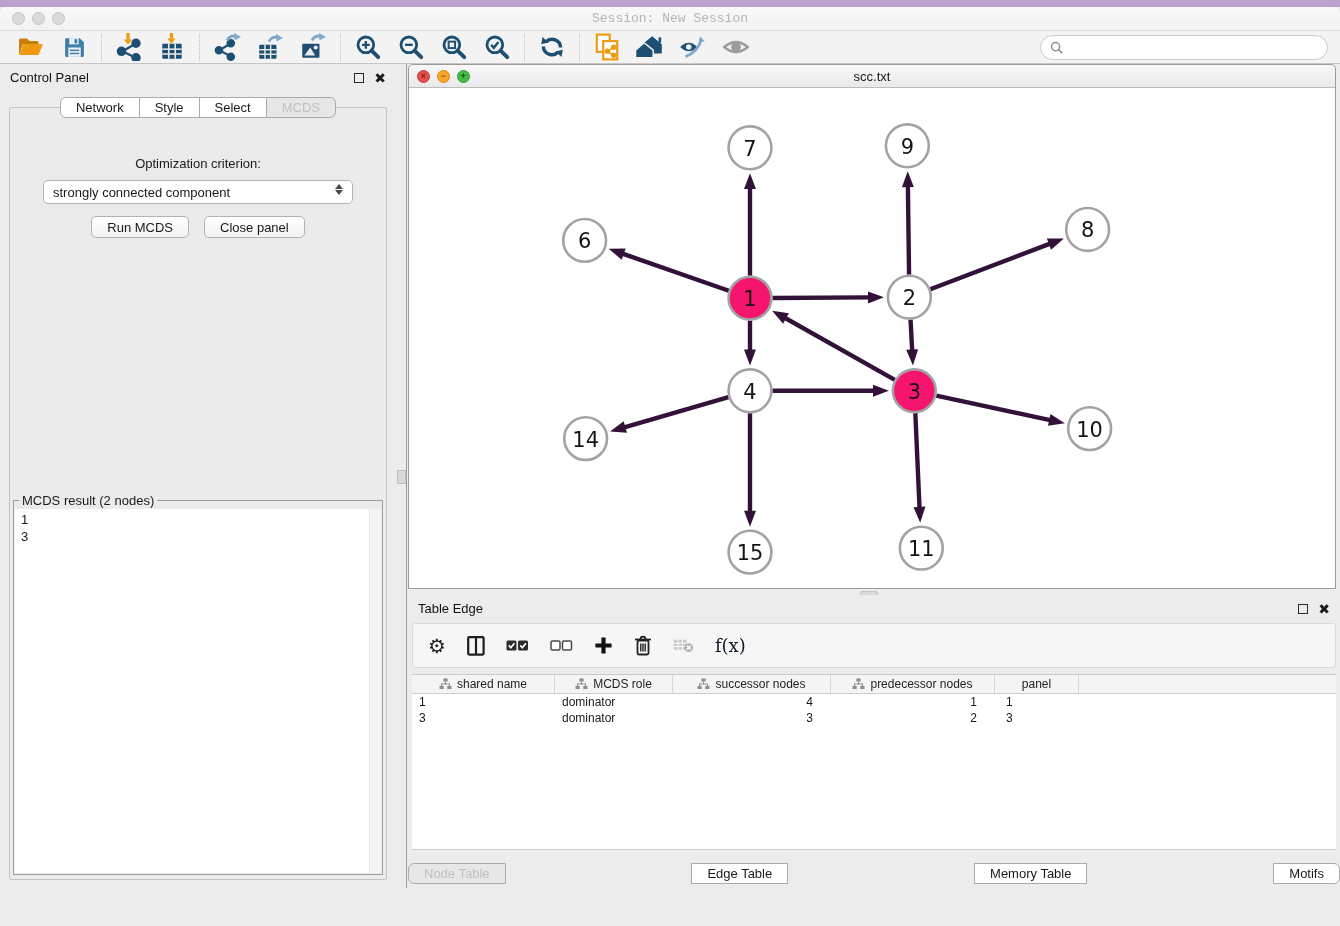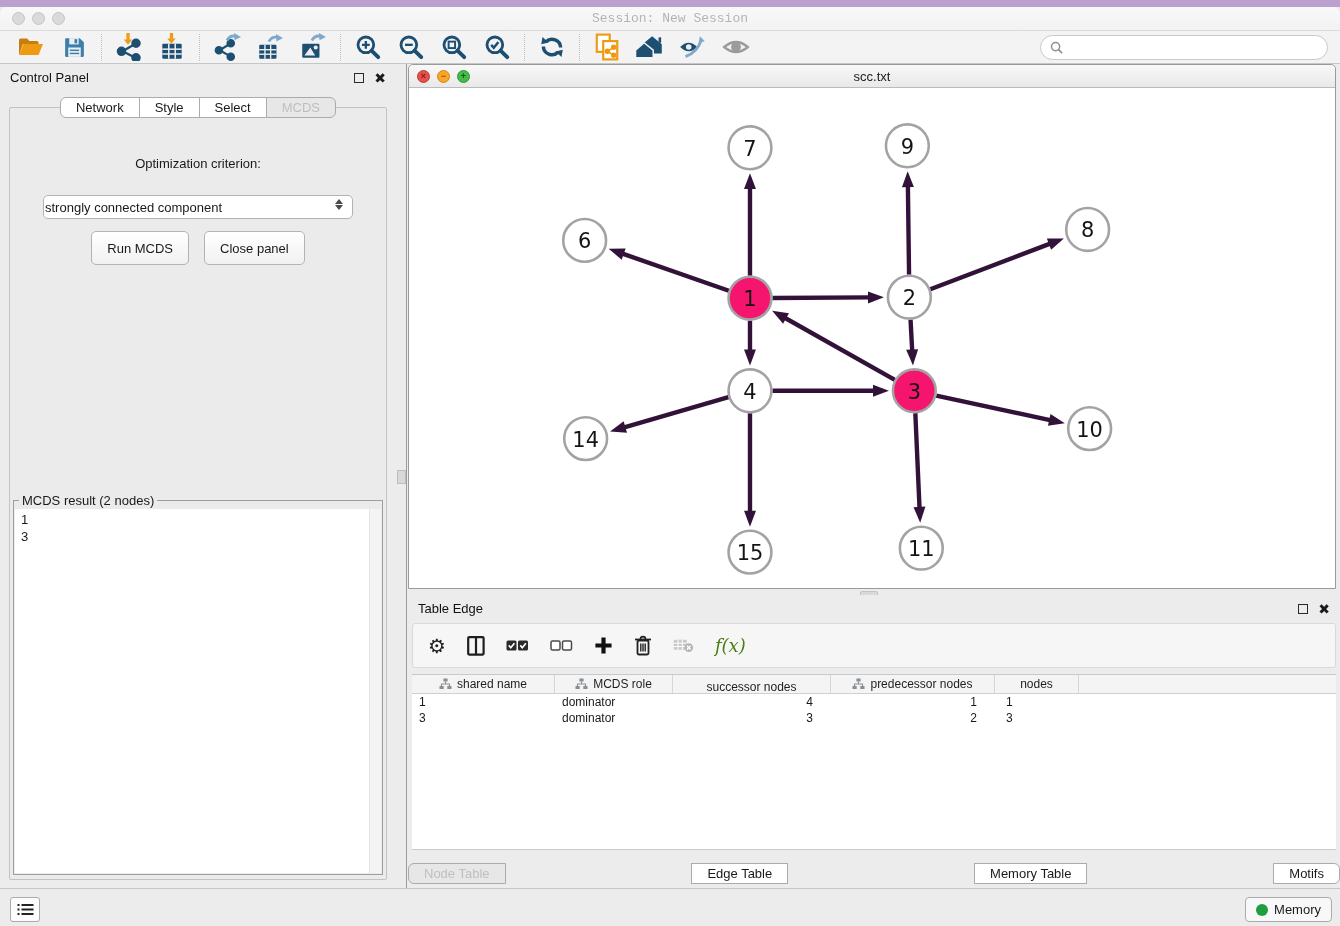--- a/index.html
+++ b/index.html
@@ -33,28 +33,28 @@
   .close-x{font-size:14px;font-weight:bold;color:#1a1a1a;line-height:10px;cursor:pointer;}
   .cp-tabs{position:absolute;top:33px;left:0;right:0;display:flex;justify-content:center;z-index:3;}
   .tab-btn{height:21px;padding:0 15px;background:#fff;border:1px solid #ABABAB;font-size:13px;
            display:flex;align-items:center;margin-left:-1px;cursor:pointer;white-space:nowrap;}
   .tab-btn:first-child{border-radius:6px 0 0 6px;margin-left:0;}
   .tab-btn:last-child{border-radius:0 6px 6px 0;}
   .tab-btn.selected{background:#E7E7E7;color:#BFBFBF;}
   .cp-body{position:absolute;top:43px;left:9px;right:9px;bottom:8px;border:1px solid #C3C3C3;
            border-radius:2px;background:#EBEBEB;z-index:1;}
   .opt-label{margin-top:48px;text-align:center;font-size:13px;}
-  .cp-dropdown{margin:24px auto 0;width:310px;height:24px;background:#fff;border:1px solid #B3B3B3;border-radius:5px;
-               display:flex;align-items:center;padding:0 1px;font-size:13px;position:relative;cursor:pointer;}
+  .cp-dropdown{margin:9px auto 0;width:310px;height:24px;background:#fff;border:1px solid #B3B3B3;border-radius:5px;
+               display:flex;align-items:center;padding:0 9px;font-size:13px;position:relative;cursor:pointer;}
   .spinner{position:absolute;right:9px;top:3px;display:flex;flex-direction:column;gap:1px;}
   .spinner i{display:block;width:0;height:0;border-left:4px solid transparent;border-right:4px solid transparent;}
   .spin-up{border-bottom:5px solid #4A4A4A;}
   .spin-down{border-top:5px solid #4A4A4A;}
   .btn-row{display:flex;justify-content:center;gap:15px;margin-top:12px;}
-  .cp-btn{height:22px;padding:16px 15px;font-size:13px;background:linear-gradient(#FFFFFF,#F1F1F1);
+  .cp-btn{height:22px;padding:4px 15px;font-size:13px;background:linear-gradient(#FFFFFF,#F1F1F1);
           border:1px solid #B3B3B3;border-radius:5px;display:flex;align-items:center;cursor:pointer;}
   .result-fieldset{position:absolute;top:385px;left:3px;right:3px;bottom:4px;border:1px solid #9E9E9E;
                    background:#EBEBEB;padding:1px;}
   .result-fieldset legend{font-size:13px;padding:0 3px;margin-left:4px;}
   .result-white{position:relative;width:100%;height:100%;background:#fff;font-size:13px;padding:2px 6px;line-height:17px;}
   .result-scroll{position:absolute;top:0;bottom:0;right:0;width:12px;background:#F4F4F4;border-left:1px solid #E4E4E4;}
 
   
   .v-split{position:absolute;top:64px;left:396px;width:11px;bottom:38px;background:#ECECEC;border-right:1px solid #9C9C9C;}
   .v-grip{position:absolute;top:406px;left:1px;width:9px;height:14px;background:#D8D8D8;border:1px solid #BEBEBE;cursor:col-resize;}
@@ -76,29 +76,29 @@
   .net-canvas svg{position:absolute;inset:0;width:100%;height:100%;}
   .h-grip{position:absolute;top:527px;left:452px;width:18px;height:7px;background:#D9D9D9;
           border:1px solid #C4C4C4;border-radius:2px;cursor:row-resize;}
 
   
   .table-panel{position:absolute;top:531px;left:0;right:0;bottom:0;background:#ECECEC;}
   .tp-toolbar{margin:1px 4px 0 4px;height:45px;background:#F6F6F6;border:1px solid #D9D9D9;border-radius:3px;
               display:flex;align-items:center;gap:21px;padding:0 15px;}
   .tp-tool{display:flex;align-items:center;justify-content:center;cursor:pointer;}
   .gear-glyph{font-family:"DejaVu Sans",sans-serif;font-size:20px;color:#1e1e1e;line-height:1;}
-  .fx-glyph{font-family:"DejaVu Serif",serif;font-style:italic;font-size:18px;color:#4d7c0f;}
+  .fx-glyph{font-family:"DejaVu Serif",serif;font-size:18px;color:#0f172a;}
   .tp-table{margin:6px 4px 0 4px;height:176px;background:#fff;border-top:1px solid #C9C9C9;
             border-bottom:1px solid #C9C9C9;overflow:hidden;font-size:12px;}
   .thead{display:flex;height:19px;background:#F4F4F4;border-bottom:1px solid #CFCFCF;}
   .th{display:flex;align-items:center;justify-content:center;gap:5px;border-right:1px solid #D6D6D6;
       color:#1e1e1e;cursor:pointer;}
   .trow{display:flex;height:16px;align-items:center;}
   .td{overflow:hidden;white-space:nowrap;cursor:default;}
-  .c0{width:143px;} .c1{width:118px;} .c2{width:158px;flex-direction:column;} .c3{width:164px;} .c4{width:84px;}
+  .c0{width:143px;} .c1{width:118px;} .c2{width:158px;} .c3{width:164px;} .c4{width:84px;}
   .al{padding-left:7px;text-align:left;} .ar{padding-right:18px;text-align:right;} .al2{padding-left:11px;text-align:left;}
   .tp-tabs{position:absolute;bottom:4px;left:0;right:0;display:flex;justify-content:space-between;}
 
   
   .statusbar{position:absolute;left:0;right:0;bottom:0;height:38px;background:#ECECEC;border-top:1px solid #C6C6C6;}
   .status-left-btn{position:absolute;left:10px;top:8px;width:30px;height:25px;background:#FCFCFC;
                    border:1px solid #ABABAB;border-radius:3px;display:flex;align-items:center;justify-content:center;cursor:pointer;}
   .memory-btn{position:absolute;right:8px;top:8px;height:25px;padding:0 10px;background:#F8F8F8;border:1px solid #ABABAB;
               border-radius:4px;display:flex;align-items:center;gap:6px;font-size:13px;cursor:pointer;}
   .memory-dot{width:12px;height:12px;border-radius:50%;background:#1E9E40;}
@@ -499,21 +499,21 @@
           <div class="th c3">
             <svg width="13" height="12" viewBox="0 0 13 12">
               <path d="M6.5 3.5 v2 M2.5 8 v-2 h8 v2" stroke="#8A8F94" fill="none" stroke-width="1.1"></path>
               <rect x="4.4" y="0.5" width="4.2" height="3" fill="#8A8F94"></rect>
               <rect x="0.5" y="8" width="4.2" height="3" fill="#8A8F94"></rect>
               <rect x="8.3" y="8" width="4.2" height="3" fill="#8A8F94"></rect>
             </svg>
             <span>predecessor nodes</span>
           </div>
           <div class="th c4">
-            <span>nodes</span>
+            <span>panel</span>
           </div>
         </div>
         <div class="trow">
           <div class="td c0 al">1</div>
           <div class="td c1 al">dominator</div>
           <div class="td c2 ar">4</div>
           <div class="td c3 ar">1</div>
           <div class="td c4 al2">1</div>
         </div>
         <div class="trow">
@@ -527,32 +527,14 @@
 
       <div class="tp-tabs">
         <div class="tab-btn selected">Node Table</div>
         <div class="tab-btn">Edge Table</div>
         <div class="tab-btn">Memory Table</div>
         <div class="tab-btn">Motifs</div>
       </div>
     </div>
   </div>
 
-  <div class="statusbar">
-    <div class="status-left-btn">
-      <svg width="17" height="13" viewBox="0 0 17 13">
-        <g fill="#222">
-          <rect x="0.5" y="1" width="2" height="2"></rect>
-            <rect x="0.5" y="5.5" width="2" height="2"></rect>
-            <rect x="0.5" y="10" width="2" height="2"></rect>
-          <rect x="4.5" y="1" width="12" height="2"></rect>
-            <rect x="4.5" y="5.5" width="12" height="2"></rect>
-            <rect x="4.5" y="10" width="12" height="2"></rect>
-        </g>
-      </svg>
-    </div>
-    <div class="memory-btn">
-      <span class="memory-dot"></span>
-      <span>Memory</span>
-    </div>
-  </div>
 
 </div>
 
 </body></html>

